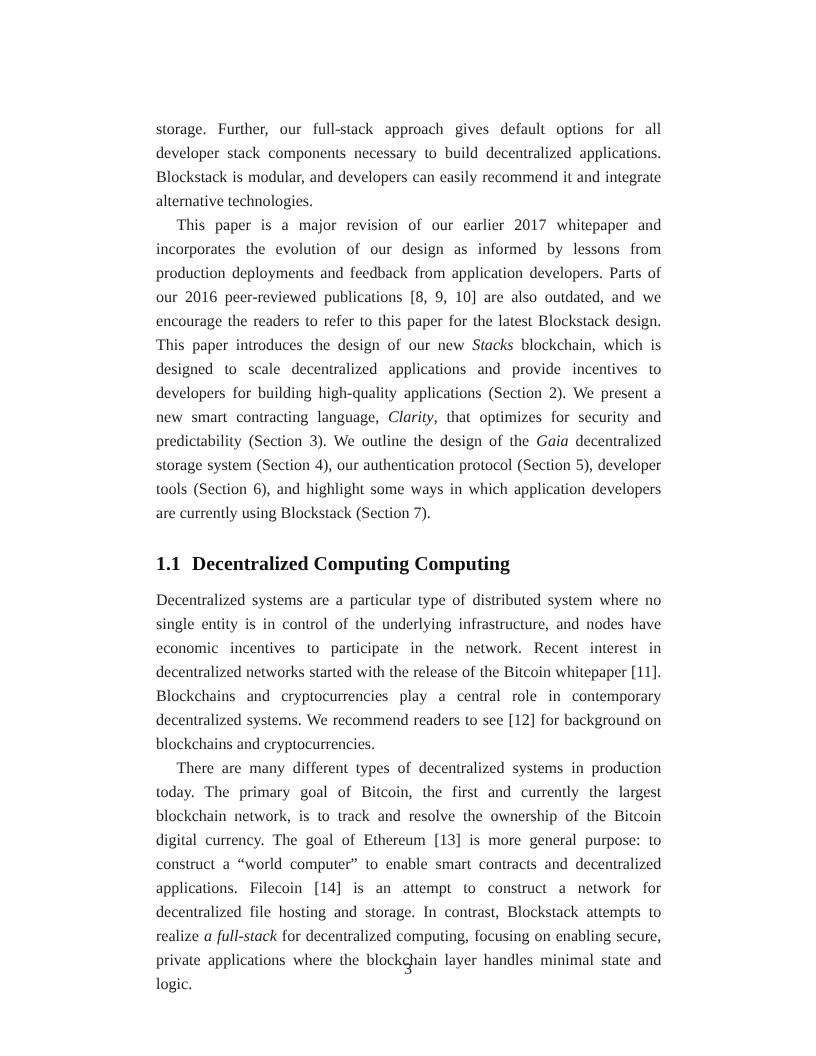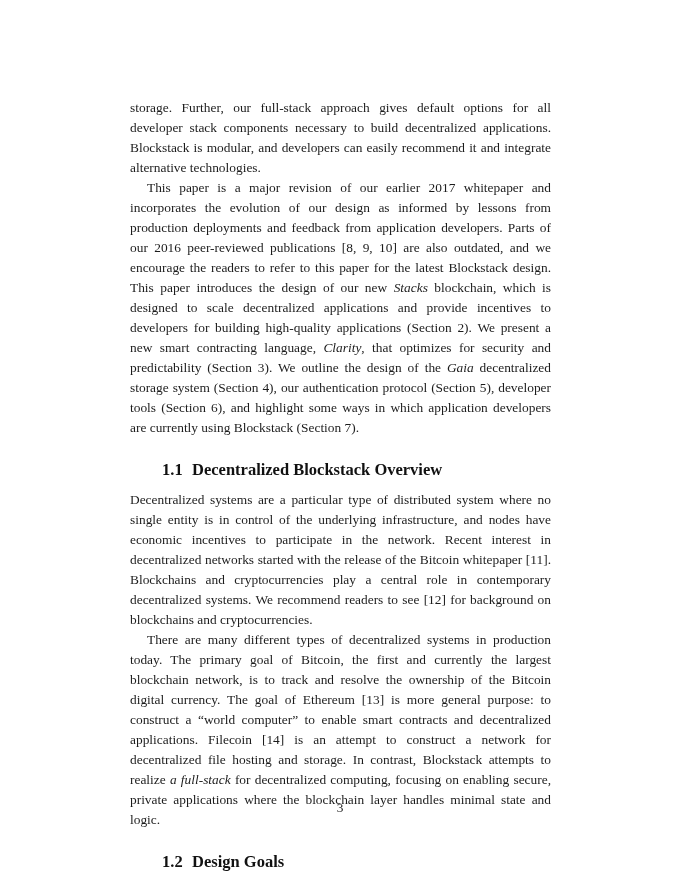--- a/index.html
+++ b/index.html
@@ -9,35 +9,34 @@
     font-family: "Liberation Serif", "DejaVu Serif", serif;
     font-size: 13.4px; line-height: 20px; color: #1c1c1c;
   }
   .para { margin: 0; text-align: justify; hyphens: auto; }
   .indent { text-indent: 17px; }
   h2.section {
     font-family: "Liberation Serif", "DejaVu Serif", serif;
     font-weight: bold; font-size: 16.5px; line-height: 20px;
     margin: 22px 0 10px 0; color: #111;
   }
-  h2.section .num { display: inline-block; width: 30px; margin-left: 32px; }
+  h2.section .num { display: inline-block; width: 30px; }
   em { font-style: italic; }
   .page-number {
     position: absolute; top: 800px; left: 0; width: 680px; text-align: center;
     font-family: "Liberation Serif", "DejaVu Serif", serif; font-size: 13.4px; color: #1c1c1c;
   }
 </style>
 </head>
 <body>
 
 <div class="page">
   <p class="para">storage. Further, our full-stack approach gives default options for all developer stack components necessary to build decentralized applications. Blockstack is modular, and developers can easily recommend it and integrate alternative technologies.</p>
   <p class="para indent"><span>This paper is a major revision of our earlier 2017 whitepaper and incorporates the evolution of our design as informed by lessons from production deployments and feedback from application developers. Parts of our 2016 peer-reviewed publications [8, 9, 10] are also outdated, and we encourage the readers to refer to this paper for the latest Blockstack design. This paper introduces the design of our new </span><em>Stacks</em><span> blockchain, which is designed to scale decentralized applications and provide incentives to developers for building high-quality applications (Section 2). We present a new smart contracting language, </span><em>Clarity</em><span>, that optimizes for security and predictability (Section 3). We outline the design of the </span><em>Gaia</em><span> decentralized storage system (Section 4), our authentication protocol (Section 5), developer tools (Section 6), and highlight some ways in which application developers are currently using Blockstack (Section 7).</span></p>
 
-  <h2 class="section"><span class="num">1.1</span><span>Decentralized Blockstack Overview</span></h2>
+  <h2 class="section"><span class="num">1.1</span><span>Decentralized Computing Computing</span></h2>
   <p class="para">Decentralized systems are a particular type of distributed system where no single entity is in control of the underlying infrastructure, and nodes have economic incentives to participate in the network. Recent interest in decentralized networks started with the release of the Bitcoin whitepaper [11]. Blockchains and cryptocurrencies play a central role in contemporary decentralized systems. We recommend readers to see [12] for background on blockchains and cryptocurrencies.</p>
   <p class="para indent"><span>There are many different types of decentralized systems in production today. The primary goal of Bitcoin, the first and currently the largest blockchain network, is to track and resolve the ownership of the Bitcoin digital currency. The goal of Ethereum [13] is more general purpose: to construct a “world computer” to enable smart contracts and decentralized applications. Filecoin [14] is an attempt to construct a network for decentralized file hosting and storage. In contrast, Blockstack attempts to realize </span><em>a full-stack</em><span> for decentralized computing, focusing on enabling secure, private applications where the blockchain layer handles minimal state and logic.</span></p>
 
-  <h2 class="section"><span class="num">1.2</span><span>Design Goals</span></h2>
 
 </div>
 
 <div class="page-number">3</div>
 
 </body></html>

